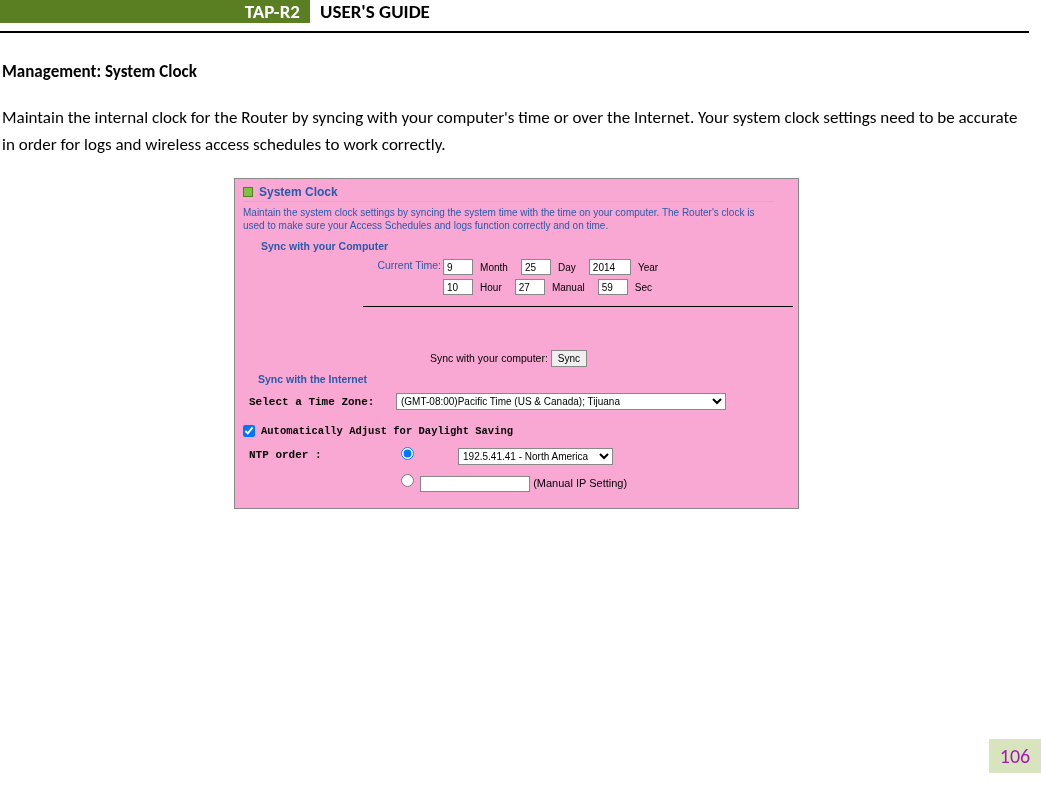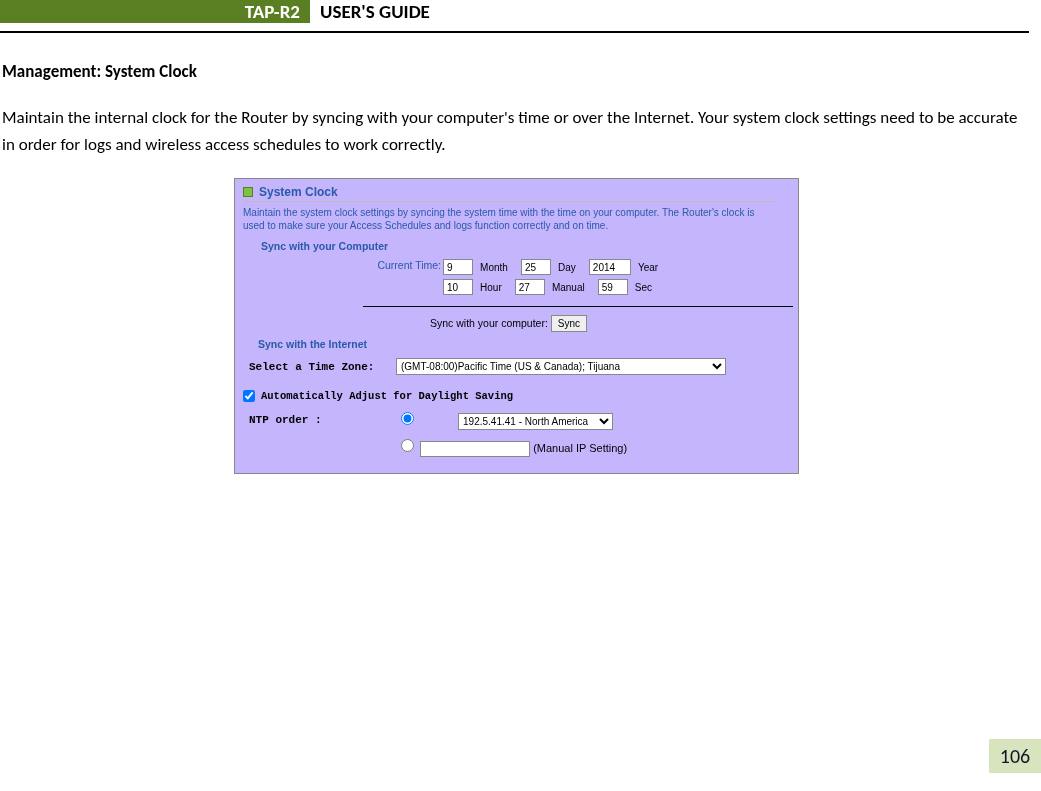--- a/index.html
+++ b/index.html
@@ -51,59 +51,59 @@
   .body-text {
     font-size: 17px;
     color: #000;
     line-height: 1.6;
     margin: 0 0 20px 0;
   }
   .screenshot-box {
     width: 565px;
     margin: 0 auto;
     border: 1px solid #888;
-    background: #c4b5fd;
+    background: #f9a8d4;
     padding: 6px 24px 12px 8px;
     font-family: Arial, sans-serif;
     font-size: 11px;
   }
   .sc-hr { border: none; border-top: 1px solid #bbb; margin: 2px 0 4px 0; }
   .sc-title-row { display: flex; align-items: center; gap: 6px; margin-bottom: 2px; }
   .sc-sq { width: 10px; height: 10px; background: #7cc242; border: 1px solid #5a7e22; }
   .sc-title { color: #2a5aa8; font-weight: 700; font-size: 12px; }
   .sc-desc { color: #2a5aa8; font-size: 10px; line-height: 1.3; margin: 4px 0 8px 0; }
   .sc-subhead { color: #2a5aa8; font-weight: 700; font-size: 10.5px; margin: 6px 0 4px 18px; }
   .sc-label-right { text-align: right; color: #2a5aa8; font-size: 10.5px; padding-right: 6px; vertical-align: top; }
   .sc-input { font-size: 10px; padding: 1px 3px; border: 1px solid #888; background: #fff; height: 16px; }
   .w36 { width: 30px; }
   .w48 { width: 42px; }
   .unit { font-size: 10px; color: #000; padding: 0 10px 0 4px; }
   .sc-row { margin-bottom: 4px; }
   .sync-row { margin: 8px 0 6px 0; text-align: center; font-size: 10.5px; }
-  .sync-btn { font-size: 10px; padding: 0 6px; border: 1px solid #888; background: #efefef; cursor: pointer; height: 17px; }
+  .sync-btn { font-size: 10px; padding: 0 6px; border: 1px solid #888; background: #efefef; cursor: pointer; height: 17px; margin-top: 35px; }
   .sc-sel { font-size: 10px; border: 1px solid #888; background: #fff; height: 17px; }
   .tz-sel { width: 330px; }
   .ntp-sel { width: 155px; margin-left: 38px; }
   .chk-row { margin: 3px 0 3px 0; font-size: 10.5px; display: flex; align-items: center; gap: 6px; }
   .chk-row input[type=checkbox] { width: 12px; height: 12px; margin: 0; }
   .bold { font-weight: 700; font-family: Liberation Mono, monospace; }
   .blue { color: #2a5aa8; }
   .ntp-table td { padding: 2px 4px; vertical-align: middle; }
   .pagenum-box {
     position: absolute;
     right: 0;
     bottom: 18px;
     width: 52px;
     height: 34px;
     background: #d7e4bd;
     display: flex;
     align-items: center;
     justify-content: center;
     font-size: 20px;
-    color: #0f172a;
+    color: #a21caf;
   }
   .inner-rule {
     border: none;
     border-top: 1px solid #000;
     margin: 8px 0 6px 0;
     width: 430px;
     margin-left: 120px;
   }
   table.fields { margin-left: 46px; }
   table.fields td { padding: 1px 0; }

